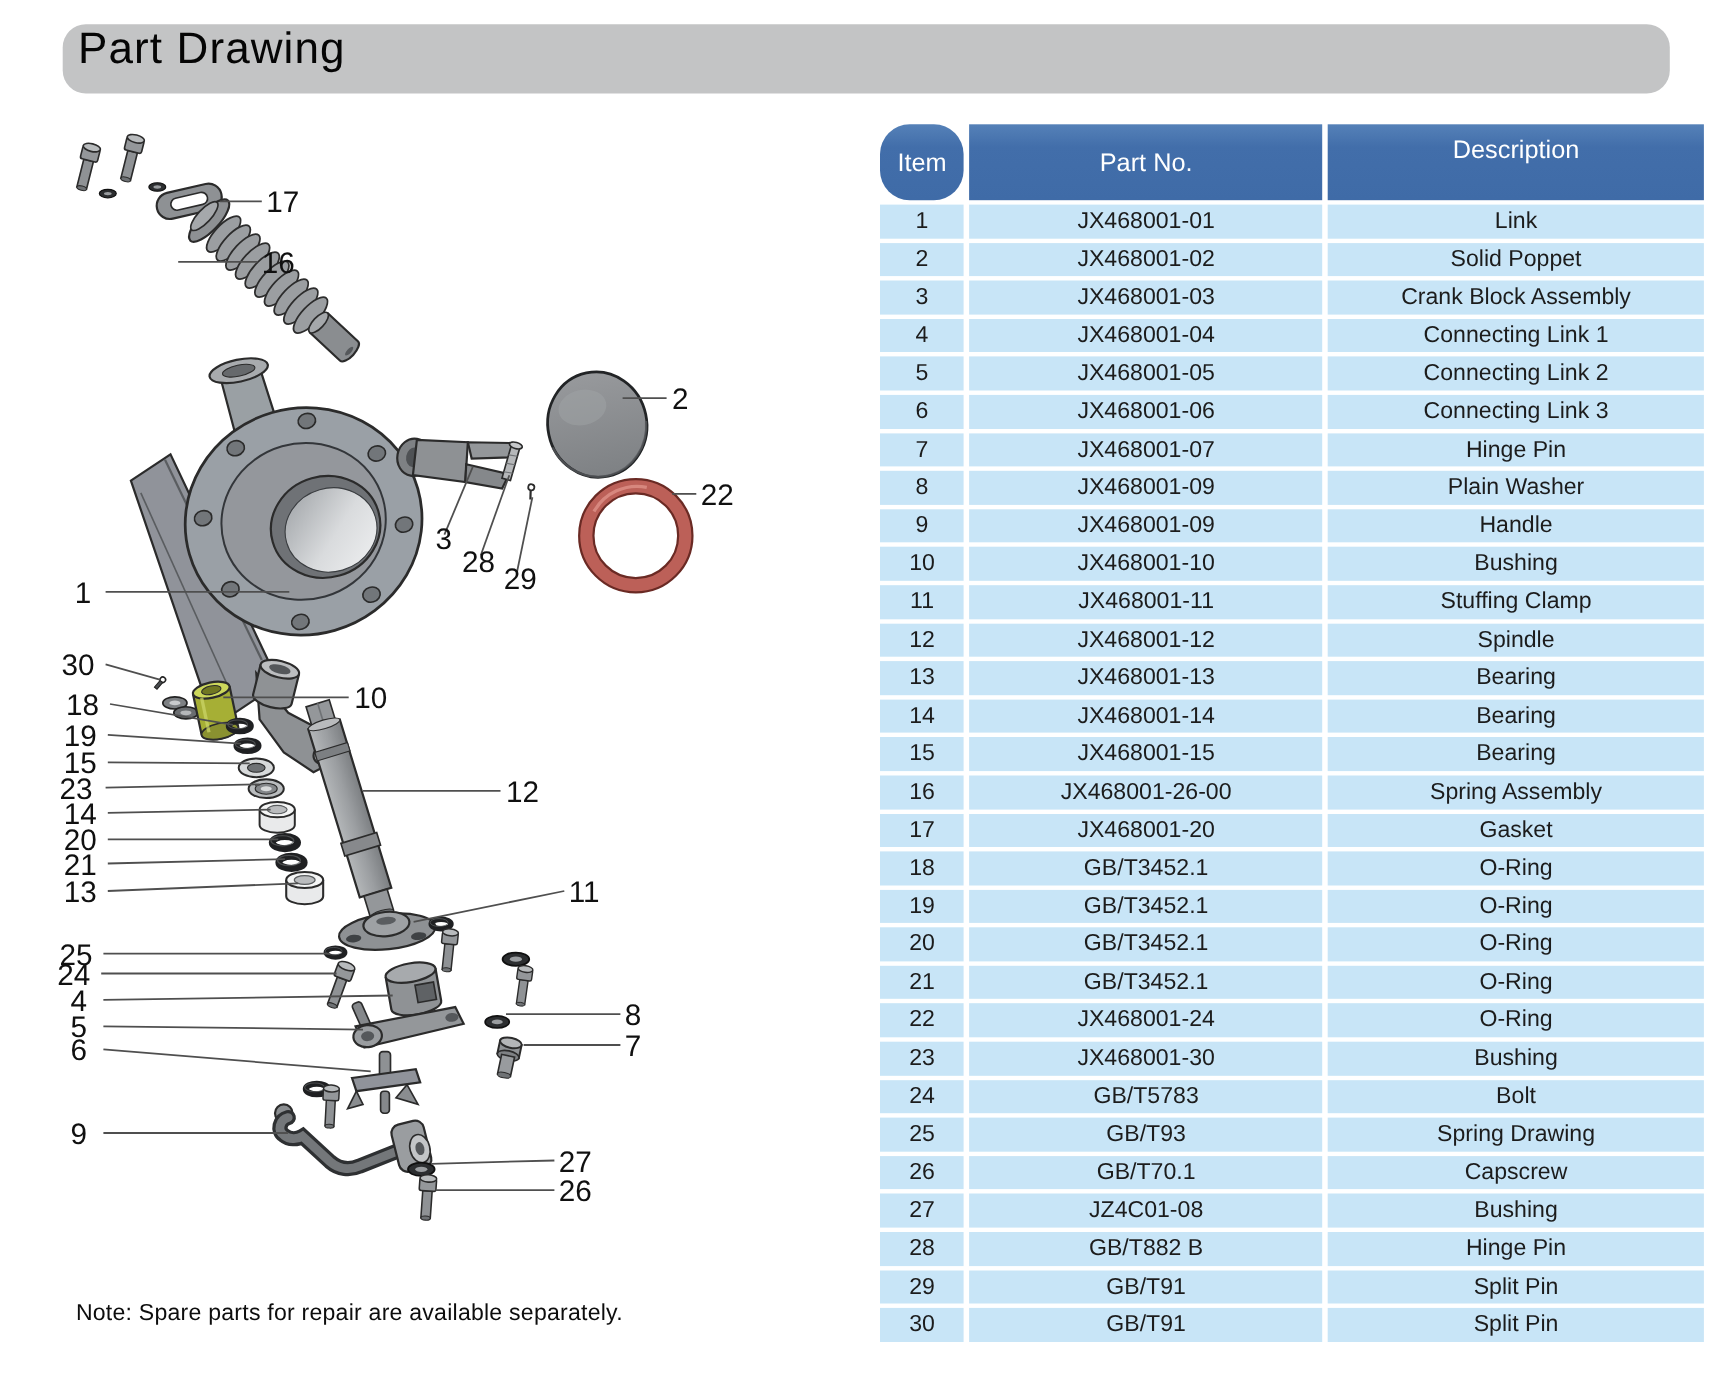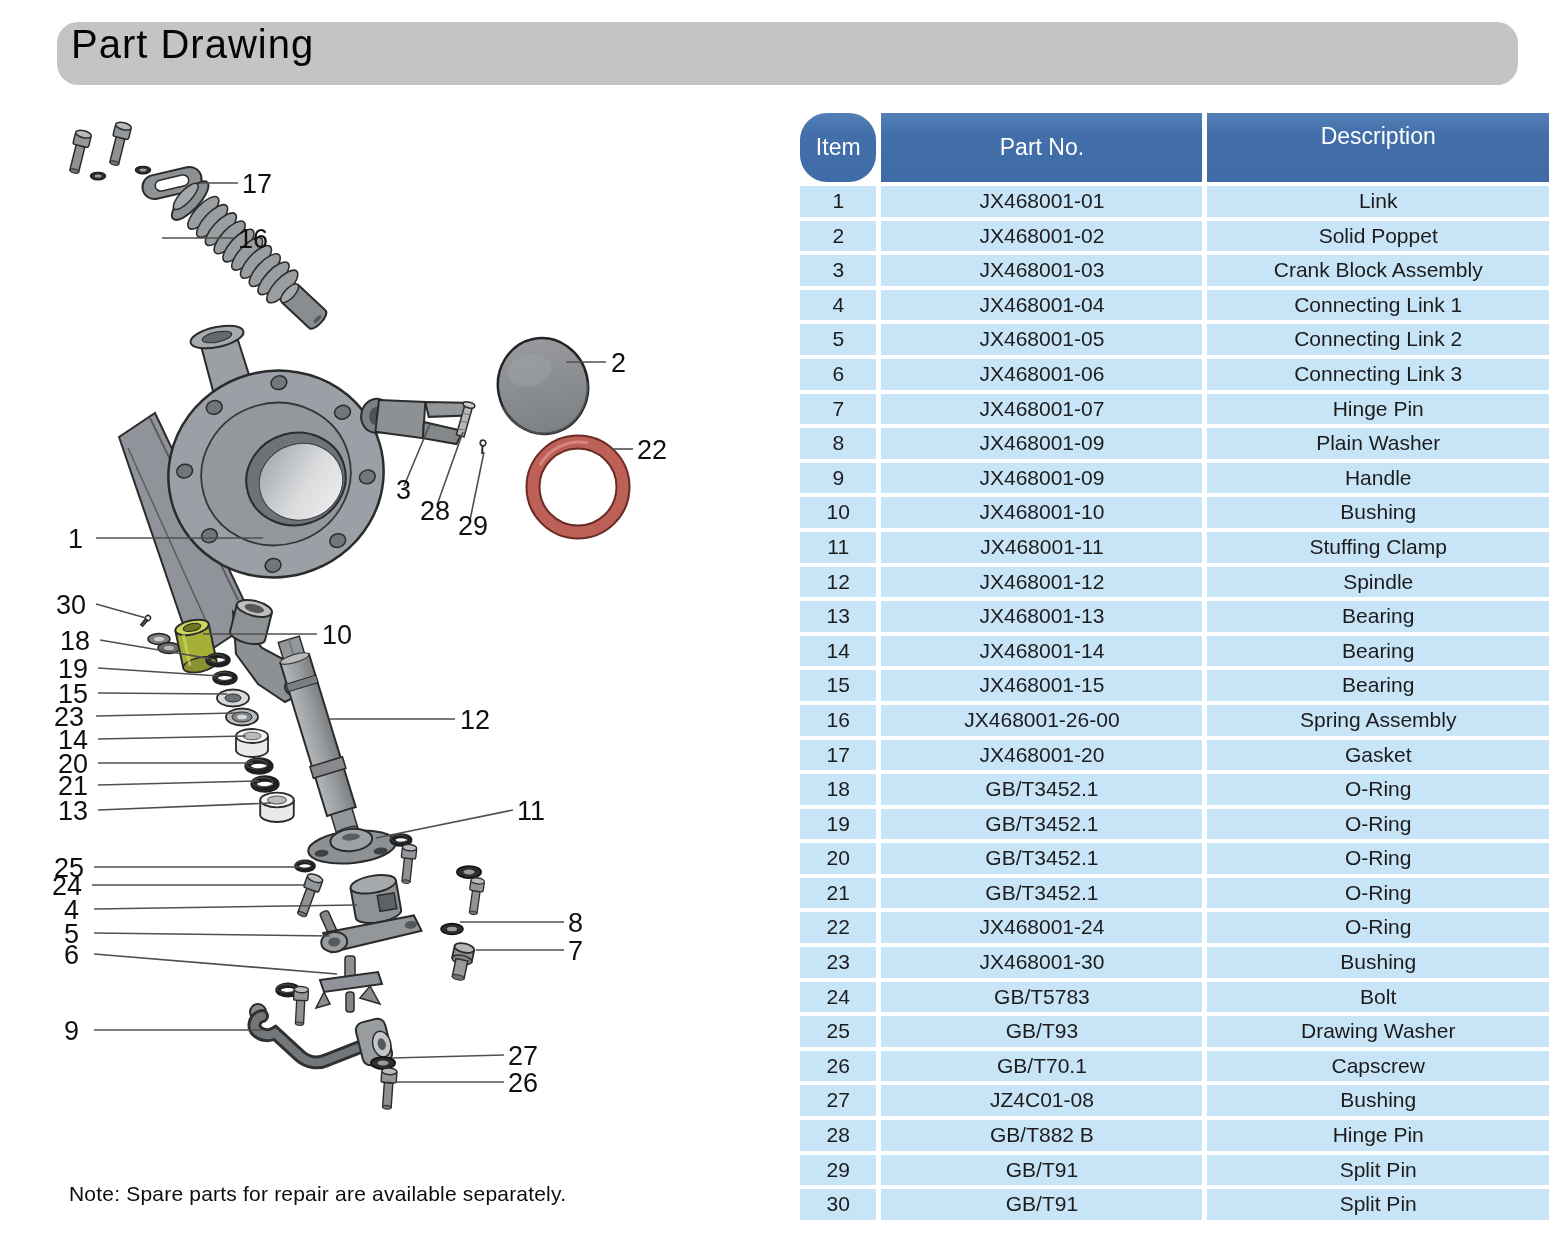--- a/index.html
+++ b/index.html
@@ -493,21 +493,21 @@
         <td>Bushing</td>
       </tr>
       <tr>
         <td>24</td>
         <td>GB/T5783</td>
         <td>Bolt</td>
       </tr>
       <tr>
         <td>25</td>
         <td>GB/T93</td>
-        <td>Drawing Washer</td>
+        <td>Spring Drawing</td>
       </tr>
       <tr>
         <td>26</td>
         <td>GB/T70.1</td>
         <td>Capscrew</td>
       </tr>
       <tr>
         <td>27</td>
         <td>JZ4C01-08</td>
         <td>Bushing</td>

